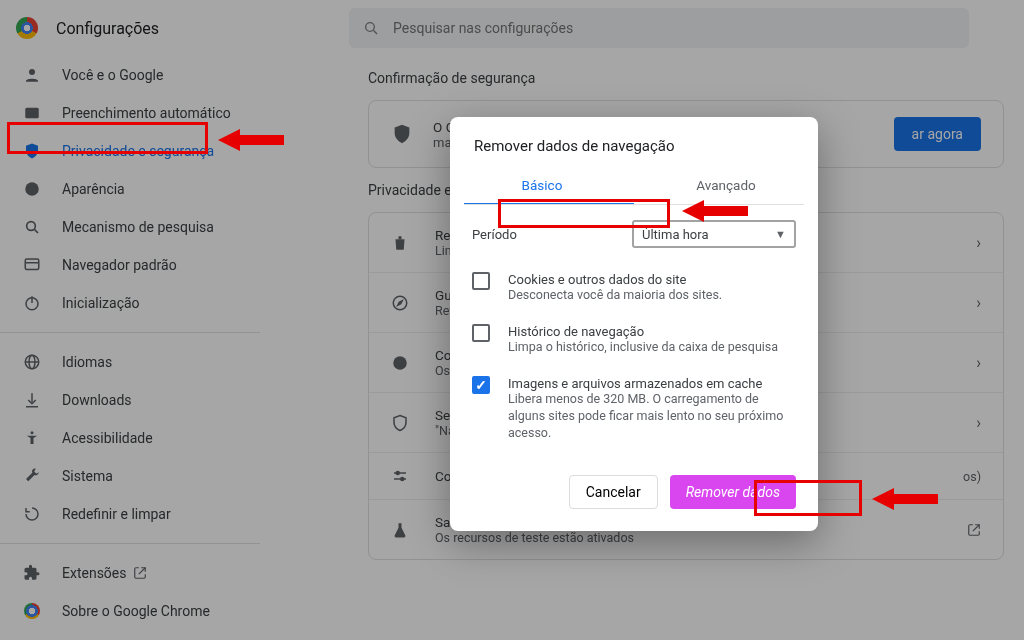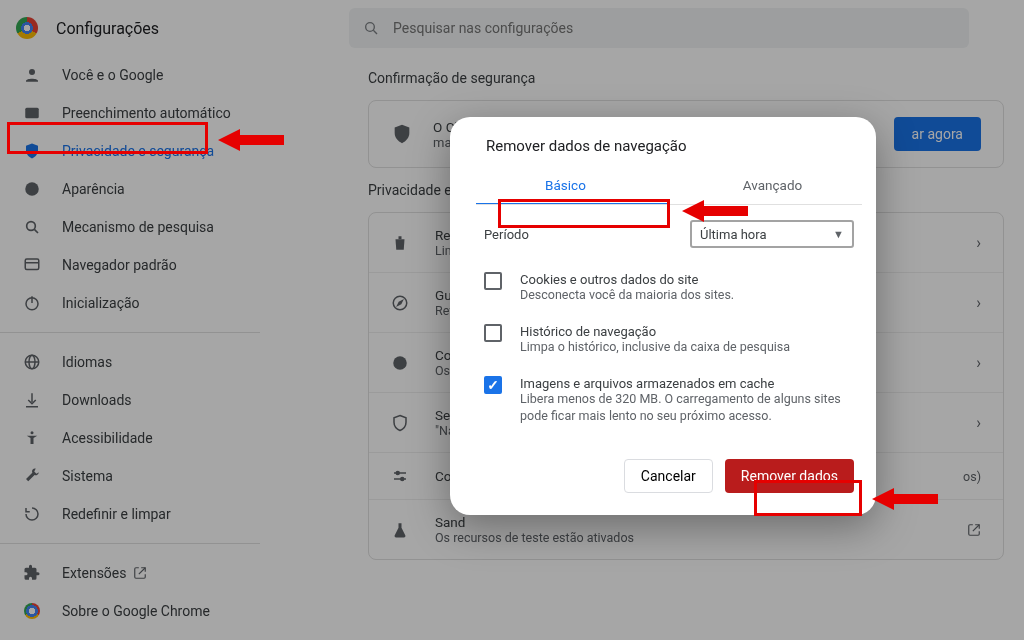--- a/index.html
+++ b/index.html
@@ -32,40 +32,40 @@
   .card-text .l1 { font-size:13.5px; color:#3c4043;}
   .card-text .l2 { font-size:13px; color:#5f6368;}
   .btn-primary-out { margin-left:auto; background:#1a73e8; color:#ffffff; border:none; border-radius:4px; height:34px; padding:0 18px; font-size:14px;}
   .row { border-top:1px solid #eee; padding:14px 22px; display:flex; align-items:center;}
   .row:first-child{border-top:none;}
   .row .ric { width:22px; color:#5f6368; margin-right:22px; text-align:center;}
   .row .rtext .t1 { font-size:13.5px; color:#3c4043;}
   .row .rtext .t2 { font-size:12.5px; color:#5f6368;}
   .row .rarr { margin-left:auto; color:#5f6368;}
   
-  .dialog { position:absolute; z-index:100; left:450px; top:117px; width:426px; background:#fff; border-radius:20px; box-shadow:0 12px 40px rgba(0,0,0,.35); padding-bottom:8px;padding-left:12px;}
+  .dialog { position:absolute; z-index:100; left:450px; top:117px; width:368px; background:#fff; border-radius:8px; box-shadow:0 12px 40px rgba(0,0,0,.35); padding-bottom:8px;}
   .dlg-title { font-size:15px; color:#202124; padding:20px 24px 14px;}
   .tabs { display:flex; }
   .tab { flex:1; text-align:center; font-size:13.5px; padding:8px 0 10px; color:#5f6368; cursor:pointer; }
   .tab.active { color:#1a73e8; }
   .tab-underline { height:2px; background:#1a73e8; width:50%; margin-left:0; margin-bottom:8px;}
   .tabs-border { height:1px; background:#e0e0e0; margin:0 14px 0 14px; position:relative; top:-9px;}
   .period-row{ display:flex; align-items:center; padding:6px 22px 4px;justify-content:space-between;}
   .period-label{ font-size:13px; color:#3c4043; margin-right:14px;}
   .period-select{ width:164px; height:28px; border:2px solid #a3a3a3; border-radius:3px; font-size:13px; color:#3c4043; display:flex; align-items:center; padding:0 8px; justify-content:space-between;}
   .period-select .caret{ color:#5f6368; font-size:11px;}
   .opts { padding:10px 22px 4px;}
   .opt { display:flex; padding:10px 0;}
   .chk { width:18px; height:18px; border:2px solid #5f6368; border-radius:2px; margin-right:18px; flex:none; display:flex; align-items:center; justify-content:center;}
   .chk.checked{ background:#1a73e8; border-color:#1a73e8; color:#fff; font-size:14px; font-weight:700;}
   .opt .ot .o1{ font-size:13px; color:#3c4043;}
   .opt .ot .o2{ font-size:12.5px; color:#5f6368; line-height:1.35;}
   .dlg-actions{ display:flex; justify-content:flex-end; gap:12px; padding:20px 22px 14px;}
   .btn-cancel{ background:#fff; border:1px solid #dadce0; color:#000000; height:34px; padding:0 16px; border-radius:4px; font-size:14px;}
-  .btn-confirm{ background:#b91c1c; border:none; color:#fff; height:34px; padding:0 16px; border-radius:4px; font-size:14px;}
+  .btn-confirm{ background:#d946ef; border:none; color:#fff; height:34px; padding:0 16px; border-radius:4px; font-size:14px;font-style:italic;}
   
   .hl { position:absolute; border:3px solid #e60000; z-index:200; pointer-events:none;}
   .arrow { position:absolute; z-index:201; pointer-events:none;}
   svg{display:block;}
 </style>
 </head>
 <body>
 
 <div class="header">
   <div class="chrome-logo"></div>

